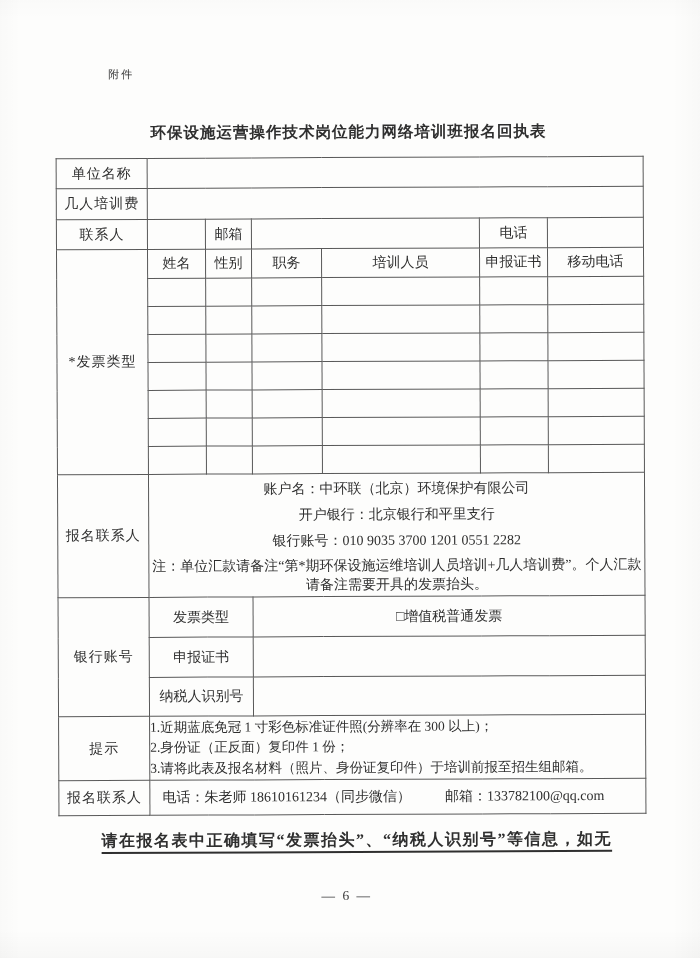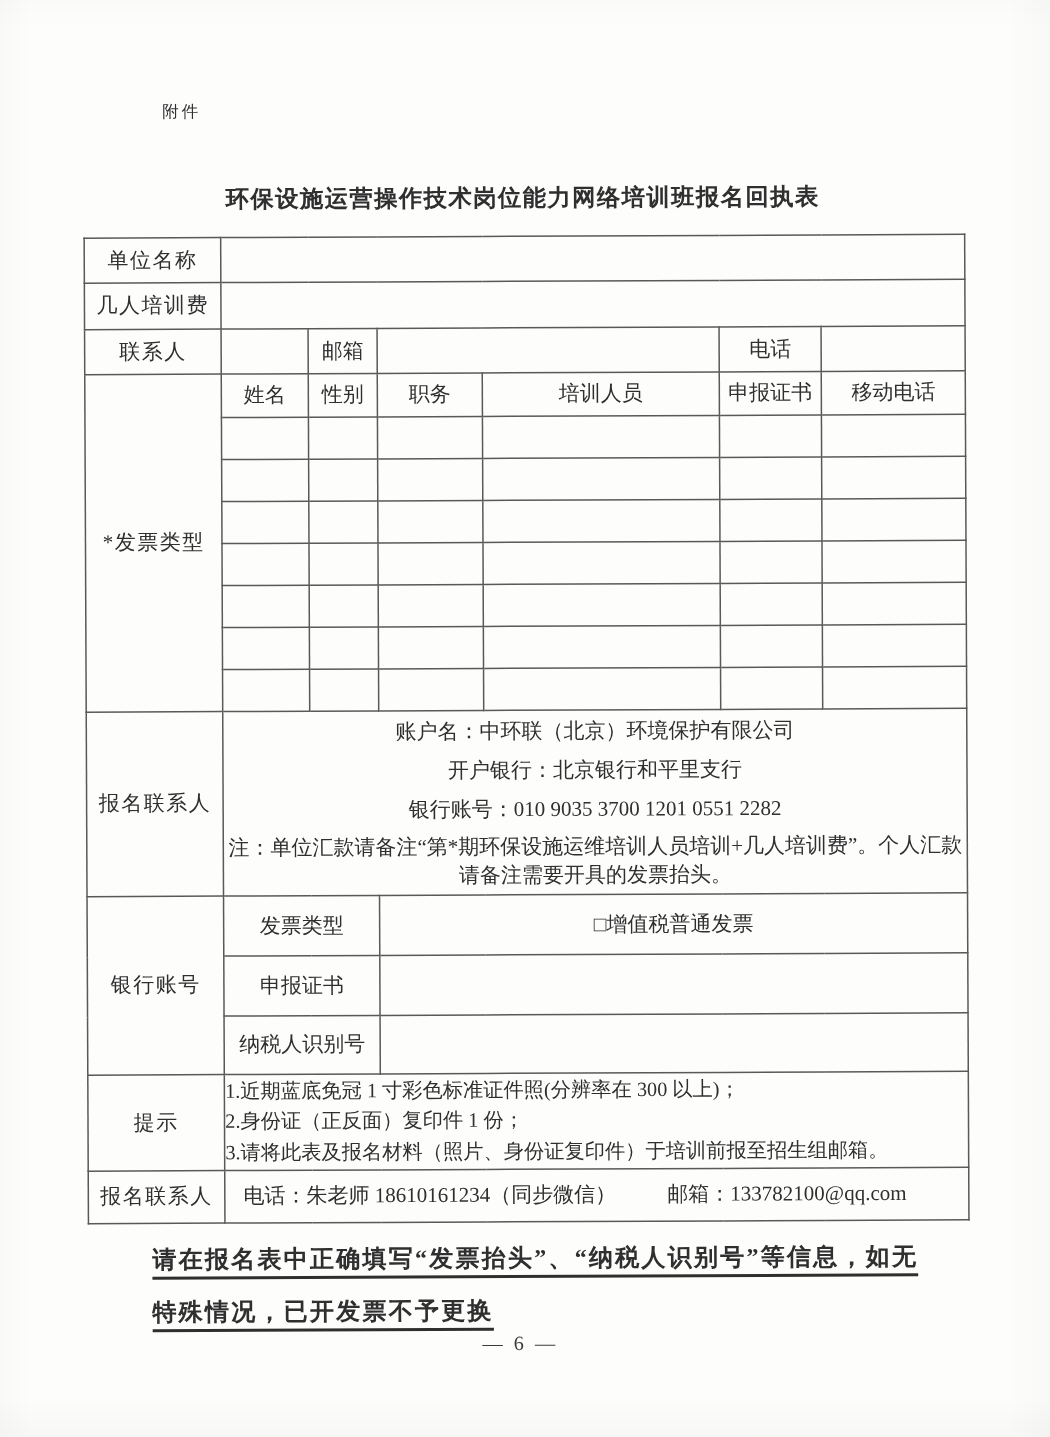--- a/index.html
+++ b/index.html
@@ -225,19 +225,18 @@
             <span>电话：朱老师 18610161234（同步微信）</span>
             <span>邮箱：133782100@qq.com</span>
           </div>
         </td>
       </tr>
     </tbody>
       </table>
 
     <div class="footer-note">
       <span class="uline">请在报名表中正确填写“发票抬头”、“纳税人识别号”等信息，如无</span><br>
-      <span class="uline">特殊情况，已开发票不予更换</span>
     </div>
 
     <div class="page-num">— 6 —</div>
 
   </div>
 </div>
 
 </body></html>

